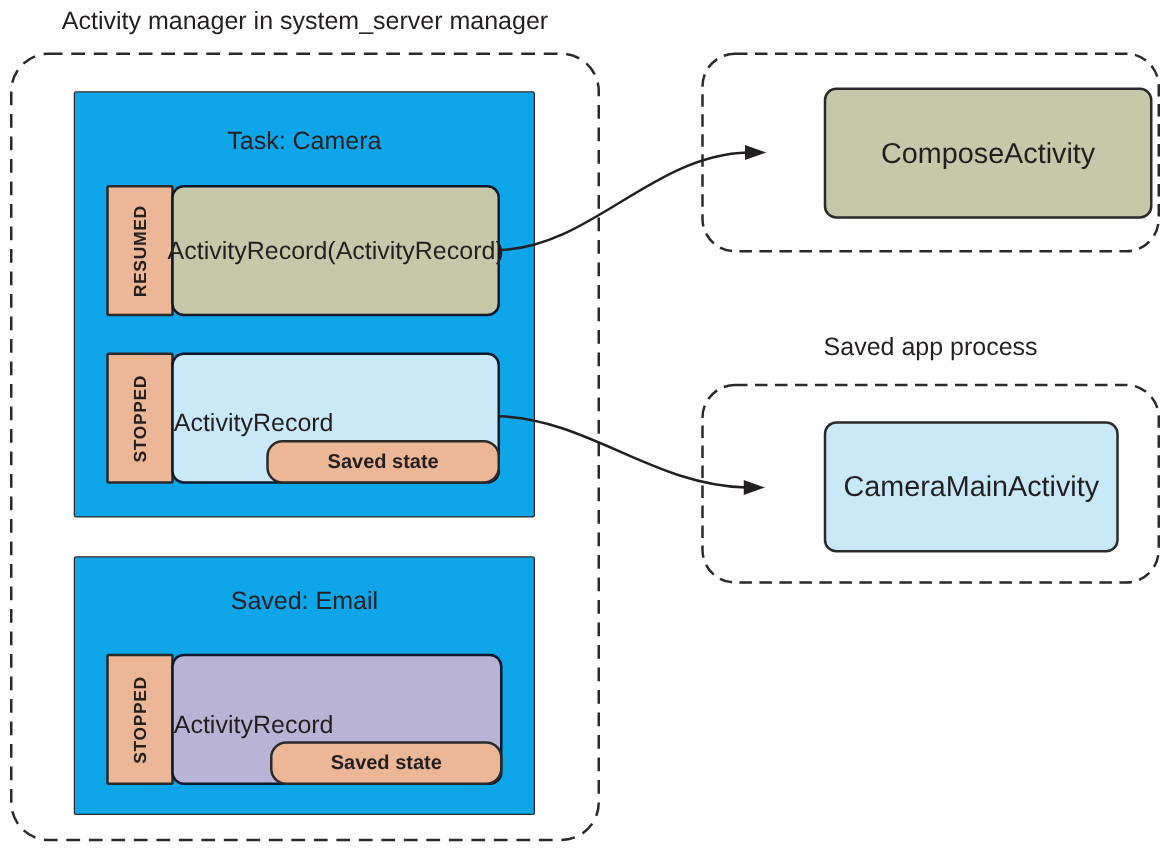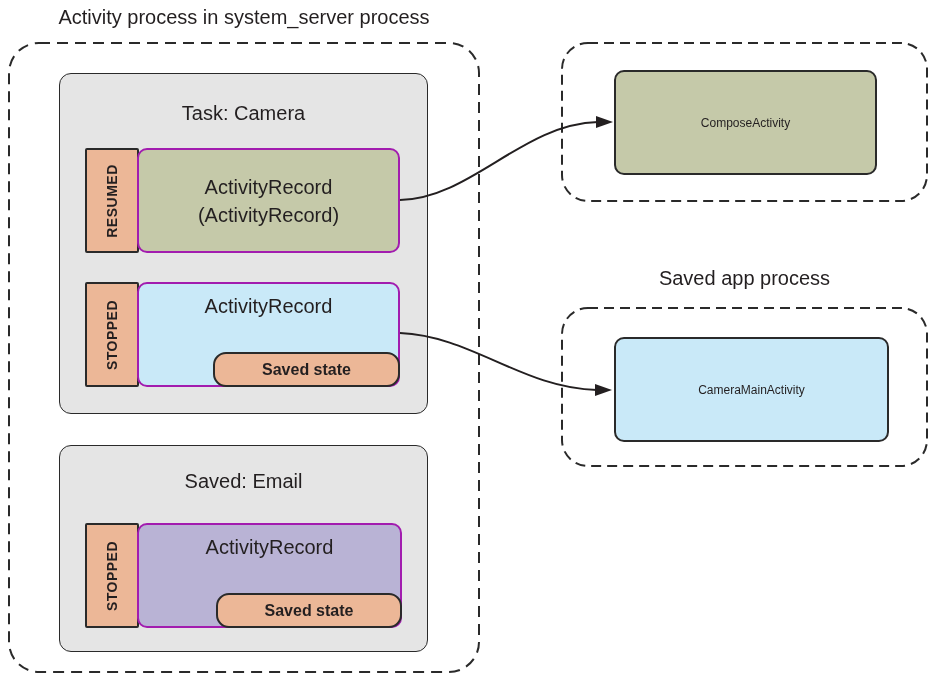--- a/index.html
+++ b/index.html
@@ -8,73 +8,73 @@
     font-family:"Liberation Sans","DejaVu Sans",sans-serif;
     color:#231f20;overflow:hidden;
   }
   .diagram-title{
     position:absolute;text-align:center;font-size:20px;line-height:24px;color:#231f20;
   }
   .connector-layer{
     position:absolute;left:0;top:0;width:934px;height:682px;z-index:6;pointer-events:none;
   }
   .task-box{
-    position:absolute;background:#e5e5e5;border:1.5px solid #2a2a2a;border-radius:12px;
+    position:absolute;background:#0ea5e9;border:1.5px solid #2a2a2a;border-radius:2px;
     box-sizing:border-box;z-index:2;
   }
   .task-label{
     position:absolute;left:0;width:100%;text-align:center;font-size:20px;line-height:24px;
   }
   .state-tab{
     position:absolute;background:#ecb797;border:2px solid #2a2a2a;box-sizing:border-box;
     display:flex;align-items:center;justify-content:center;z-index:1;border-radius:2px;
   }
   .state-tab span{
     transform:rotate(-90deg);font-weight:bold;font-size:14px;letter-spacing:0.5px;
     white-space:nowrap;color:#231f20;
   }
   .record{
-    position:absolute;border:2px solid #a21caf;border-radius:10px;box-sizing:border-box;
-    display:flex;flex-direction:column;align-items:center;z-index:2;
+    position:absolute;border:2px solid #0f172a;border-radius:10px;box-sizing:border-box;
+    display:flex;align-items:center;z-index:2;
     font-size:20px;line-height:28px;text-align:center;
   }
   .record.v-center{justify-content:center;}
   .record.v-top{padding-top:8px;}
   .record.olive{background:#c5c9a9;}
   .record.blue{background:#c9e9f8;}
   .record.purple{background:#b9b3d5;}
   .saved-pill{
     position:absolute;right:-2px;bottom:-2px;height:35px;background:#ecb797;
     border:2px solid #2a2a2a;border-radius:13px;box-sizing:border-box;
     display:flex;align-items:center;justify-content:center;
     font-weight:bold;font-size:16px;line-height:16px;z-index:3;color:#231f20;
   }
   .proc-box{
     position:absolute;border:2px solid #2a2a2a;border-radius:10px;box-sizing:border-box;
-    display:flex;align-items:center;justify-content:center;font-size:12px;z-index:2;
+    display:flex;align-items:center;justify-content:center;font-size:23px;z-index:2;margin-left:45px;
   }
   .proc-box.olive{background:#c5c9a9;}
   .proc-box.blue{background:#c9e9f8;}
 </style>
 </head>
 <body>
 
 <div class="stage">
 
   <svg class="connector-layer" width="934" height="682" viewBox="0 0 934 682">
     <rect x="9" y="43" width="470" height="629" rx="30" fill="none" stroke="#2a2a2a" stroke-width="2" stroke-dasharray="11 7"></rect>
     <rect x="562" y="43" width="365" height="158" rx="26" fill="none" stroke="#2a2a2a" stroke-width="2" stroke-dasharray="10 6"></rect>
     <rect x="562" y="308" width="365" height="158" rx="26" fill="none" stroke="#2a2a2a" stroke-width="2" stroke-dasharray="10 6"></rect>
     <path d="M 400 200 C 472 198, 522 124, 598 122" fill="none" stroke="#231f20" stroke-width="2"></path>
     <polygon points="613,122 596,116 596,128" fill="#231f20"></polygon>
     <path d="M 400 333 C 472 336, 522 388, 597 390" fill="none" stroke="#231f20" stroke-width="2"></path>
     <polygon points="612,390 595,384 595,396" fill="#231f20"></polygon>
   </svg>
 
-  <div class="diagram-title" style="left:8px;top:5px;width:472px;">Activity process in system_server process</div>
+  <div class="diagram-title" style="left:8px;top:5px;width:472px;">Activity manager in system_server manager</div>
 
   <div class="task-box" style="left:59px;top:73px;width:369px;height:341px;">
     <div class="task-label" style="top:27px;">Task: Camera</div>
 
     <div class="state-tab" style="left:25px;top:74px;width:54px;height:105px;">
       <span>RESUMED</span>
     </div>
     <div class="record olive v-center" style="left:77px;top:74px;width:263px;height:105px;">
       <div>ActivityRecord</div>
       <div>(ActivityRecord)</div>
@@ -97,15 +97,15 @@
     </div>
     <div class="record purple v-top" style="left:77px;top:77px;width:265px;height:105px;">
       <div>ActivityRecord</div>
       <div class="saved-pill" style="width:186px;">Saved state</div>
     </div>
   </div>
 
   <div class="proc-box olive" style="left:614px;top:70px;width:263px;height:105px;">ComposeActivity</div>
 
   <div class="diagram-title" style="left:562px;top:266px;width:365px;">Saved app process</div>
-  <div class="proc-box blue" style="left:614px;top:337px;width:275px;height:105px;">CameraMainActivity</div>
+  <div class="proc-box blue" style="left:614px;top:337px;width:236px;height:105px;">CameraMainActivity</div>
 
 </div>
 
 </body></html>

